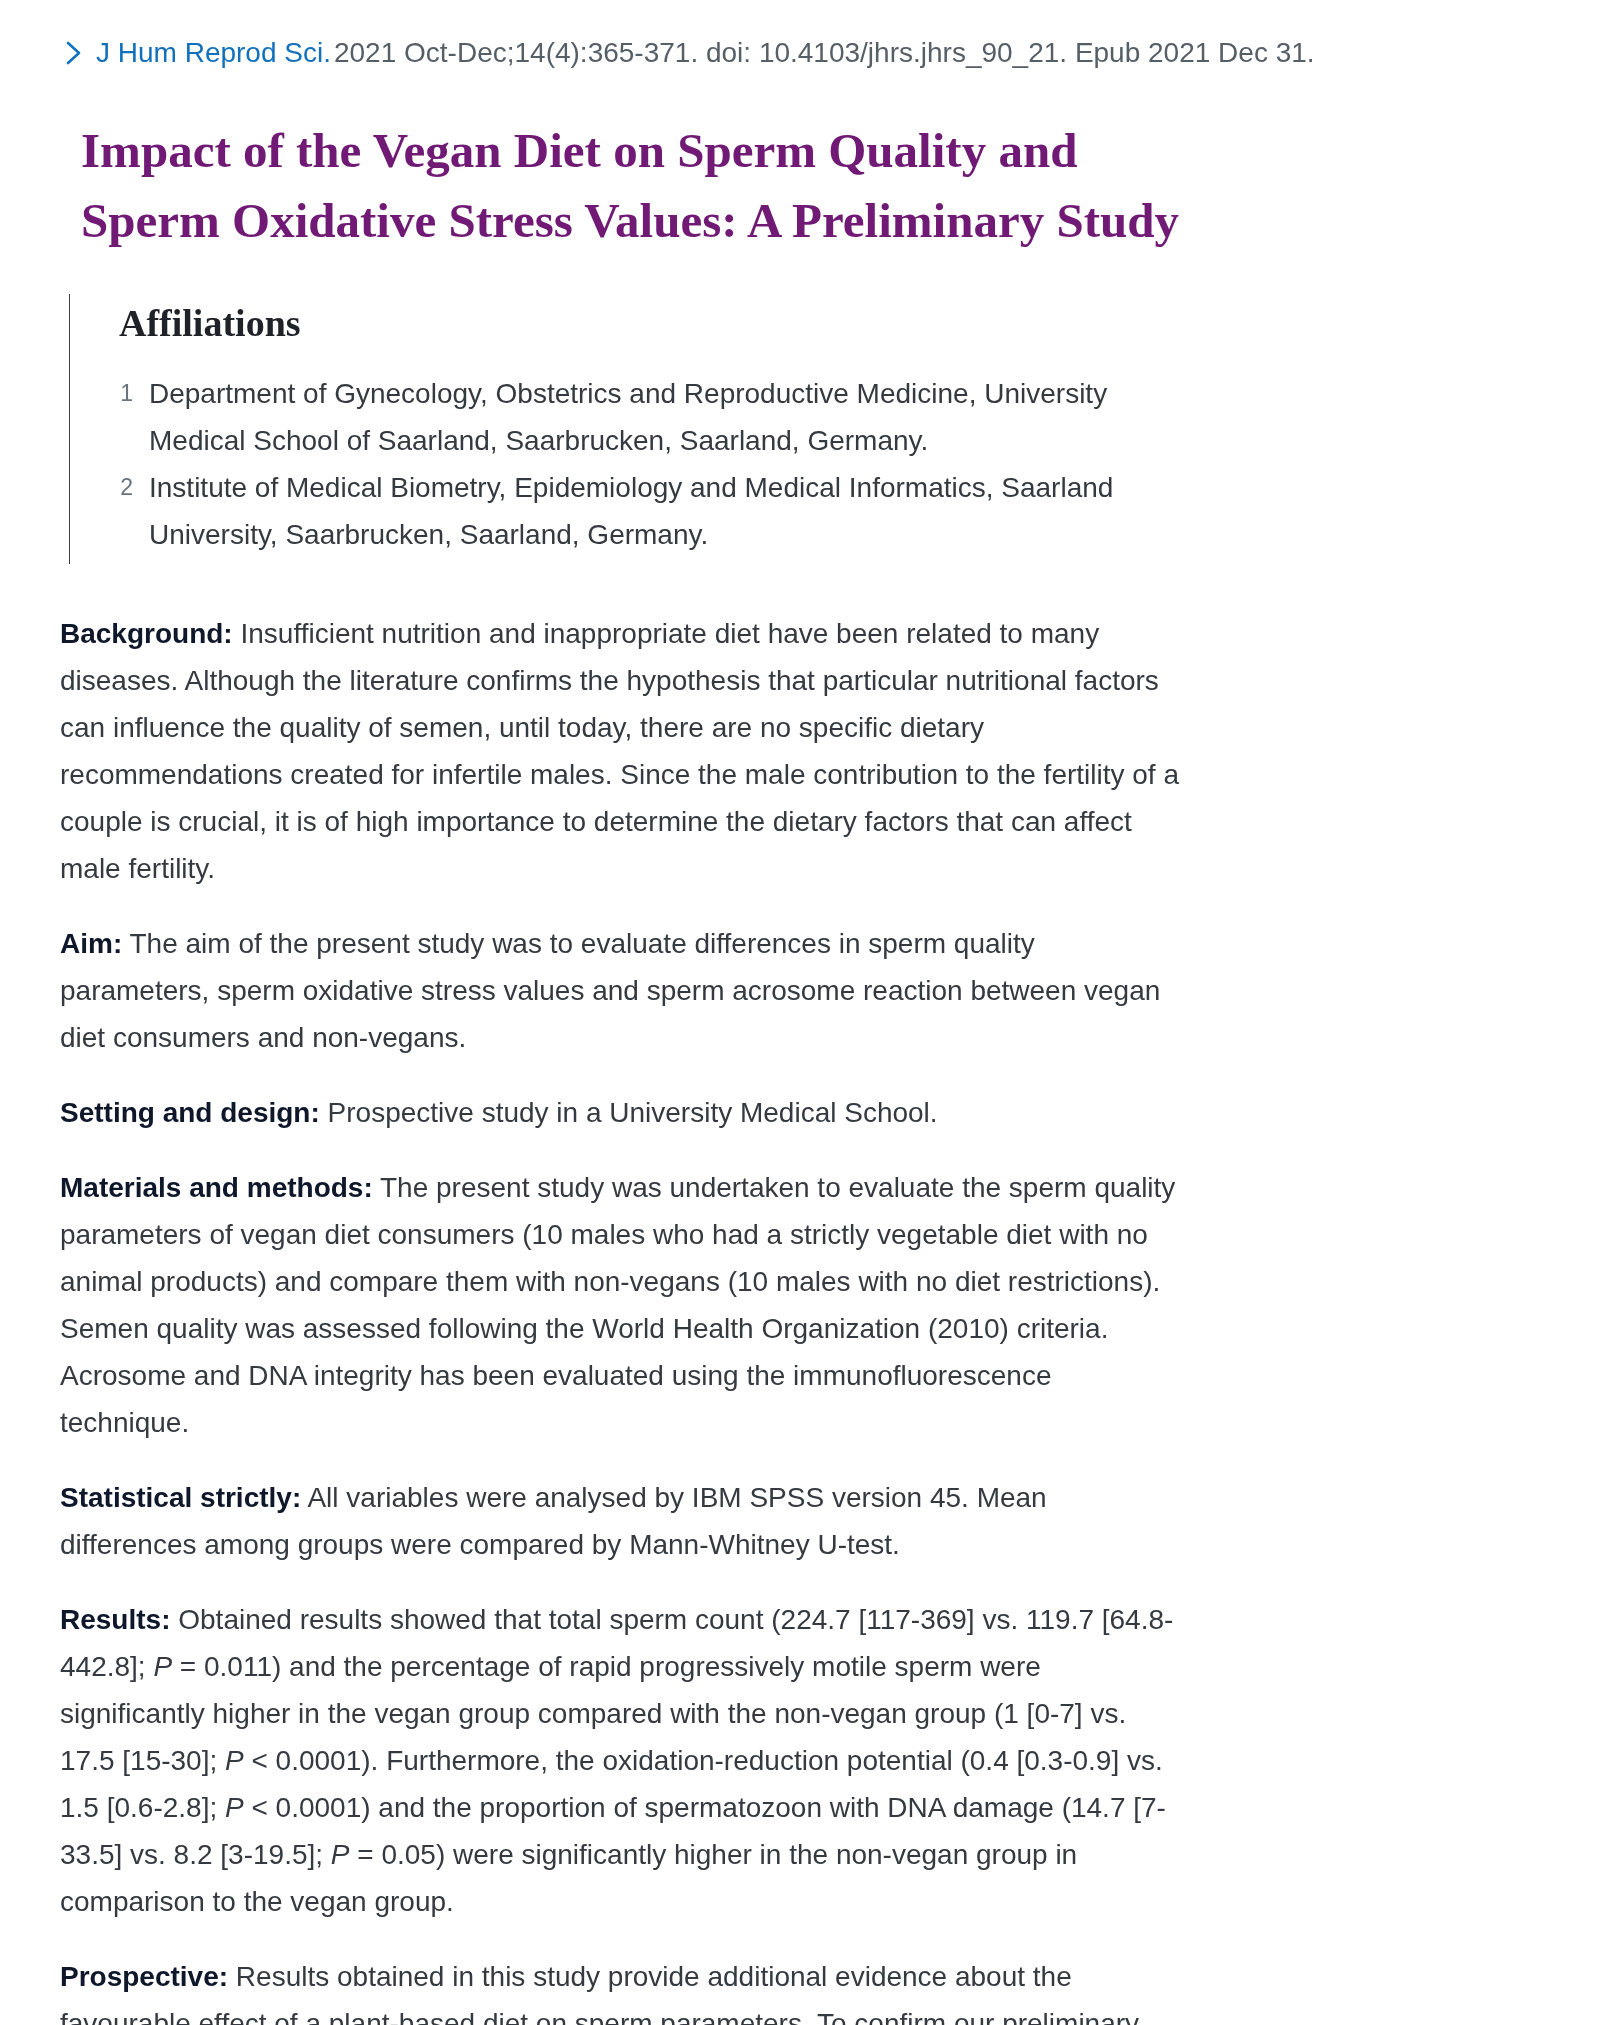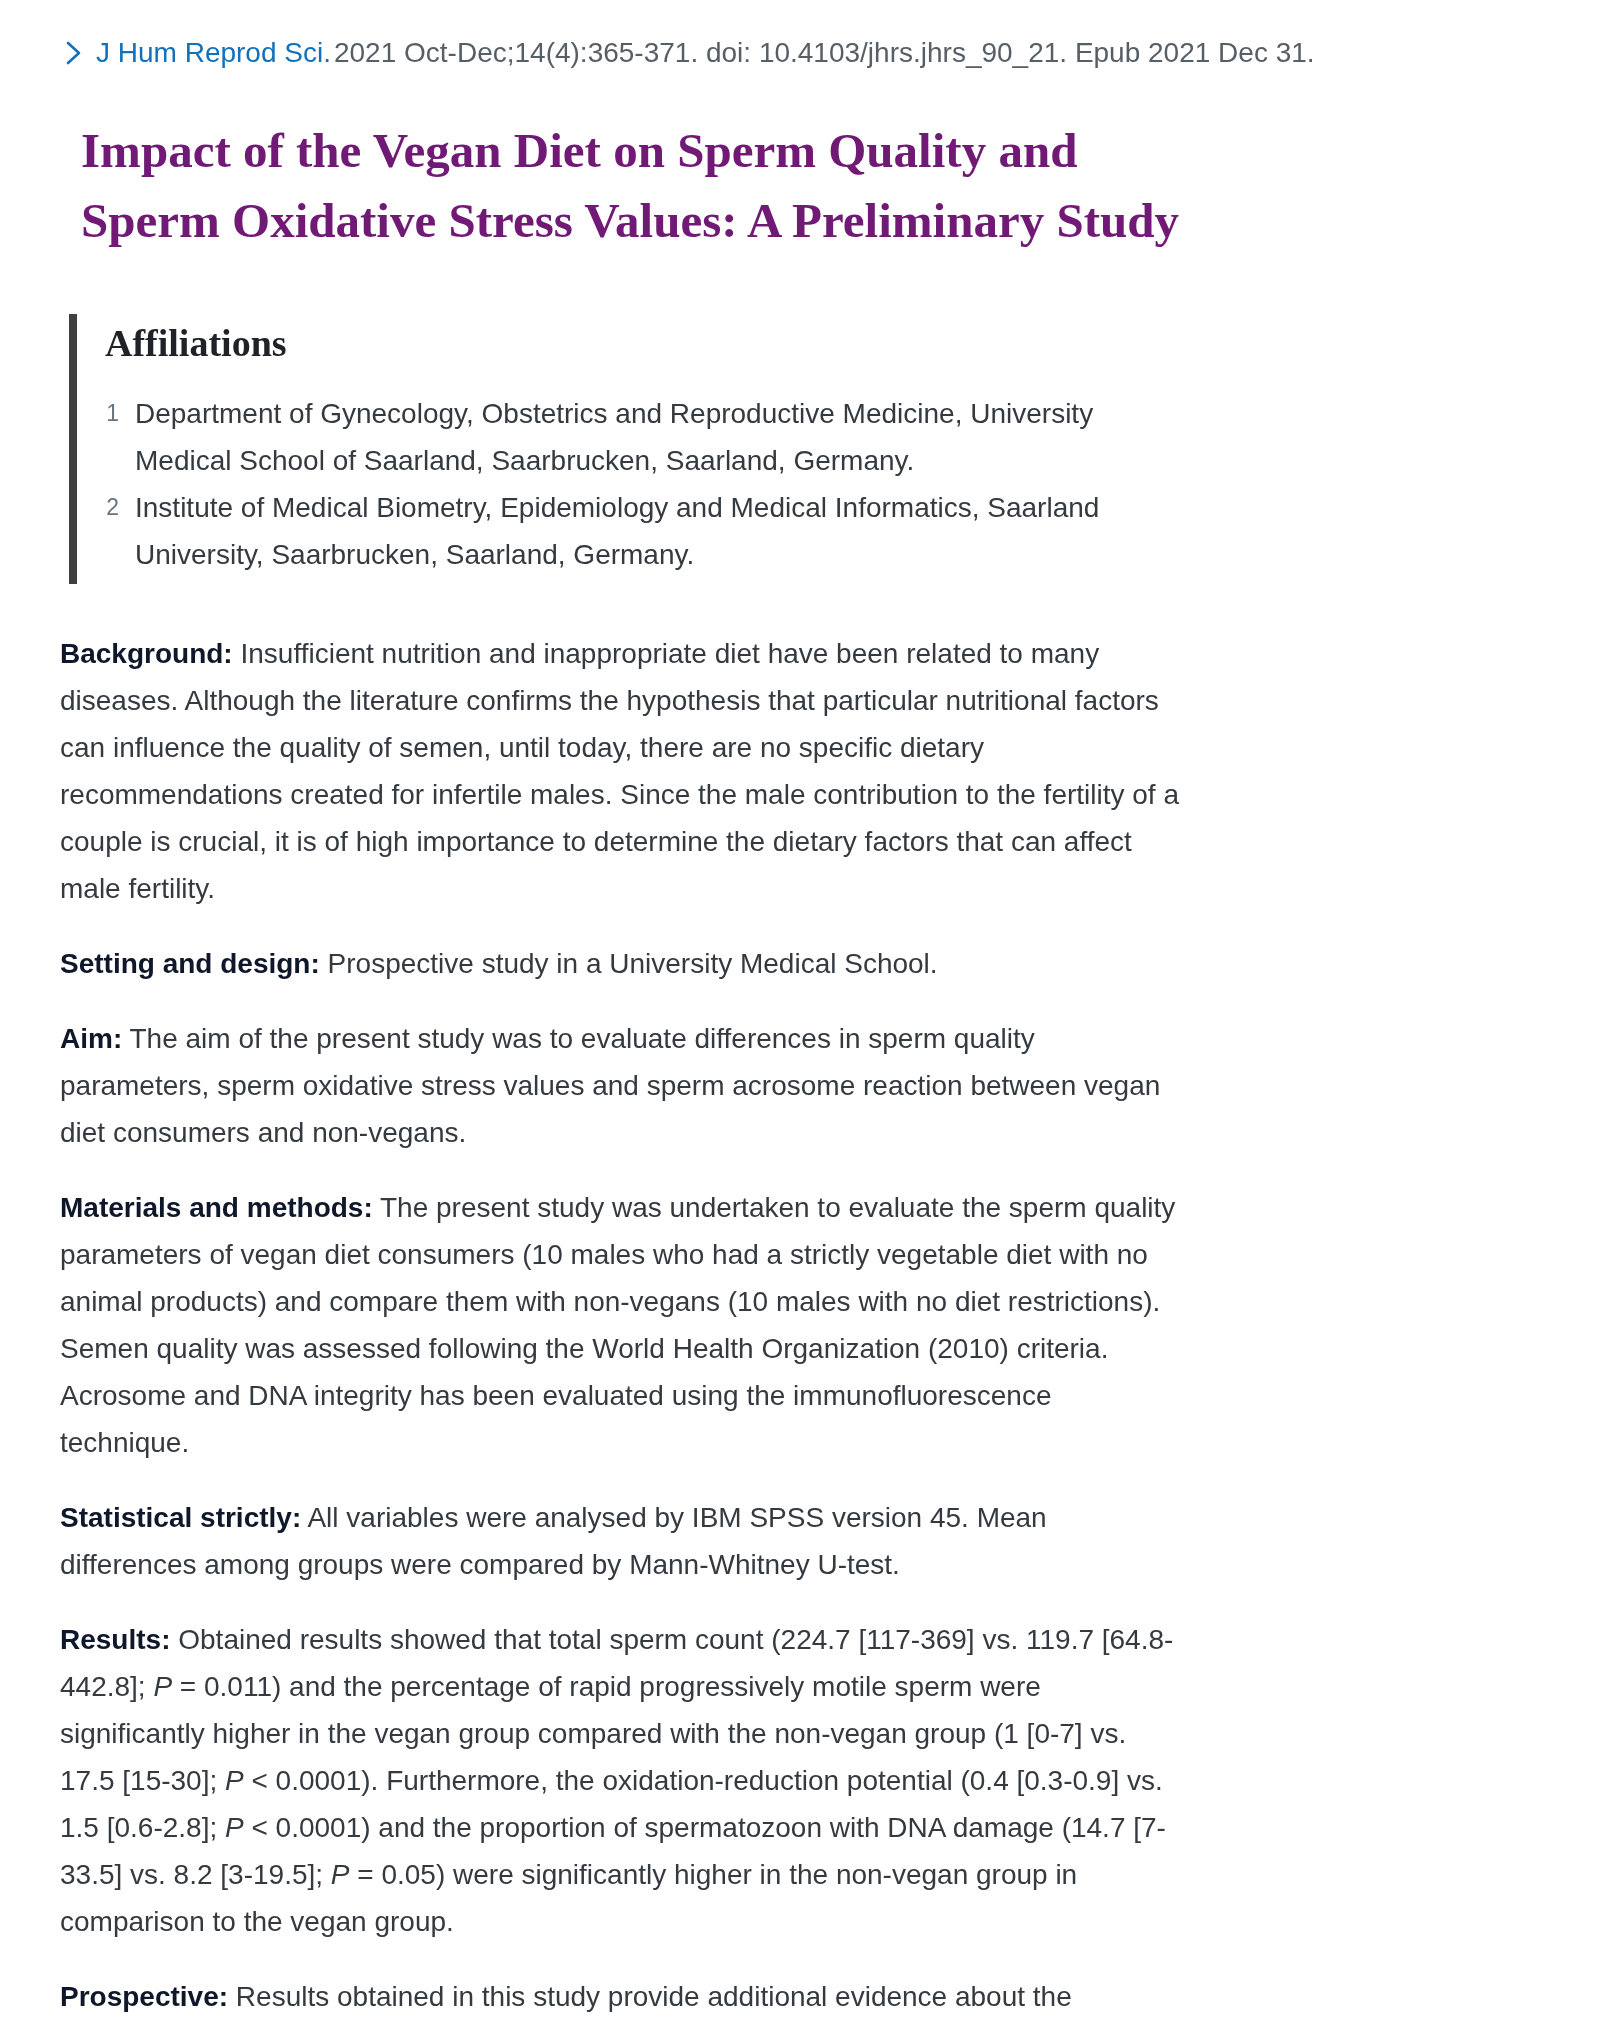--- a/index.html
+++ b/index.html
@@ -51,24 +51,24 @@
     font-size: 49px;
     line-height: 70px;
     color: #701a75;
     max-width: 1128px;
     text-wrap: balance;
     margin-left: 21px;
   }
 
   
   .affiliations-section {
-    margin-top: 58px;
+    margin-top: 38px;
     margin-left: 9px;
-    border-left: 8px solid #404040;
-    padding: 4px 0 6px 28px;
+    border-left: 1px solid #404040;
+    padding: 4px 0 6px 49px;
   }
   .affiliations-heading {
     font-family: "Liberation Serif", "DejaVu Serif", serif;
     font-weight: 700;
     font-size: 38px;
     line-height: 50px;
     color: #1f2328;
     margin-bottom: 22px;
   }
   .affiliation-list { list-style: none; }
@@ -129,22 +129,22 @@
         </li>
         <li class="affiliation-item">
           <span class="affiliation-number">2</span>
           <span class="affiliation-text">Institute of Medical Biometry, Epidemiology and Medical Informatics, Saarland University, Saarbrucken, Saarland, Germany.</span>
         </li>
       </ul>
     </div>
 
     <div class="abstract-section">
       <p><b>Background:</b><span> Insufficient nutrition and inappropriate diet have been related to many diseases. Although the literature confirms the hypothesis that particular nutritional factors can influence the quality of semen, until today, there are no specific dietary recommendations created for infertile males. Since the male contribution to the fertility of a couple is crucial, it is of high importance to determine the dietary factors that can affect male fertility.</span></p>
+      <p><b>Aim:</b><span> The aim of the present study was to evaluate differences in sperm quality parameters, sperm oxidative stress values and sperm acrosome reaction between vegan diet consumers and non-vegans.</span></p>
       <p><b>Setting and design:</b><span> Prospective study in a University Medical School.</span></p>
-      <p><b>Aim:</b><span> The aim of the present study was to evaluate differences in sperm quality parameters, sperm oxidative stress values and sperm acrosome reaction between vegan diet consumers and non-vegans.</span></p>
       <p><b>Materials and methods:</b><span> The present study was undertaken to evaluate the sperm quality parameters of vegan diet consumers (10 males who had a strictly vegetable diet with no animal products) and compare them with non-vegans (10 males with no diet restrictions). Semen quality was assessed following the World Health Organization (2010) criteria. Acrosome and DNA integrity has been evaluated using the immunofluorescence technique.</span></p>
       <p><b>Statistical strictly:</b><span> All variables were analysed by IBM SPSS version 45. Mean differences among groups were compared by Mann-Whitney U-test.</span></p>
       <p><b>Results:</b><span> Obtained results showed that total sperm count (224.7 [117-369] vs. 119.7 [64.8-442.8]; </span><i>P</i><span> = 0.011) and the percentage of rapid progressively motile sperm were significantly higher in the vegan group compared with the non-vegan group (1 [0-7] vs. 17.5 [15-30]; </span><i>P</i><span> &lt; 0.0001). Furthermore, the oxidation-reduction potential (0.4 [0.3-0.9] vs. 1.5 [0.6-2.8]; </span><i>P</i><span> &lt; 0.0001) and the proportion of spermatozoon with DNA damage (14.7 [7-33.5] vs. 8.2 [3-19.5]; </span><i>P</i><span> = 0.05) were significantly higher in the non-vegan group in comparison to the vegan group.</span></p>
       <p><b>Prospective:</b><span> Results obtained in this study provide additional evidence about the favourable effect of a plant-based diet on sperm parameters. To confirm our preliminary findings, further studies including larger cohorts are warranted.</span></p>
     </div>
 
   </div>
 </div>
 
 </body></html>

